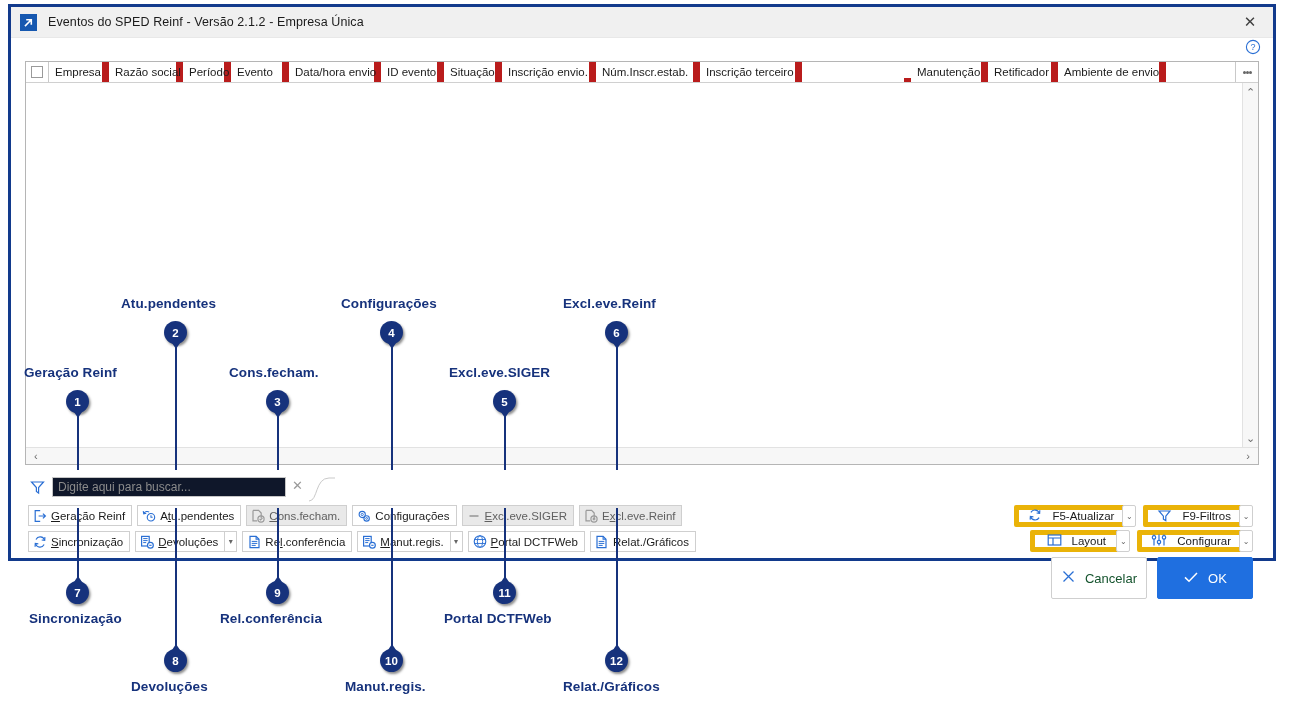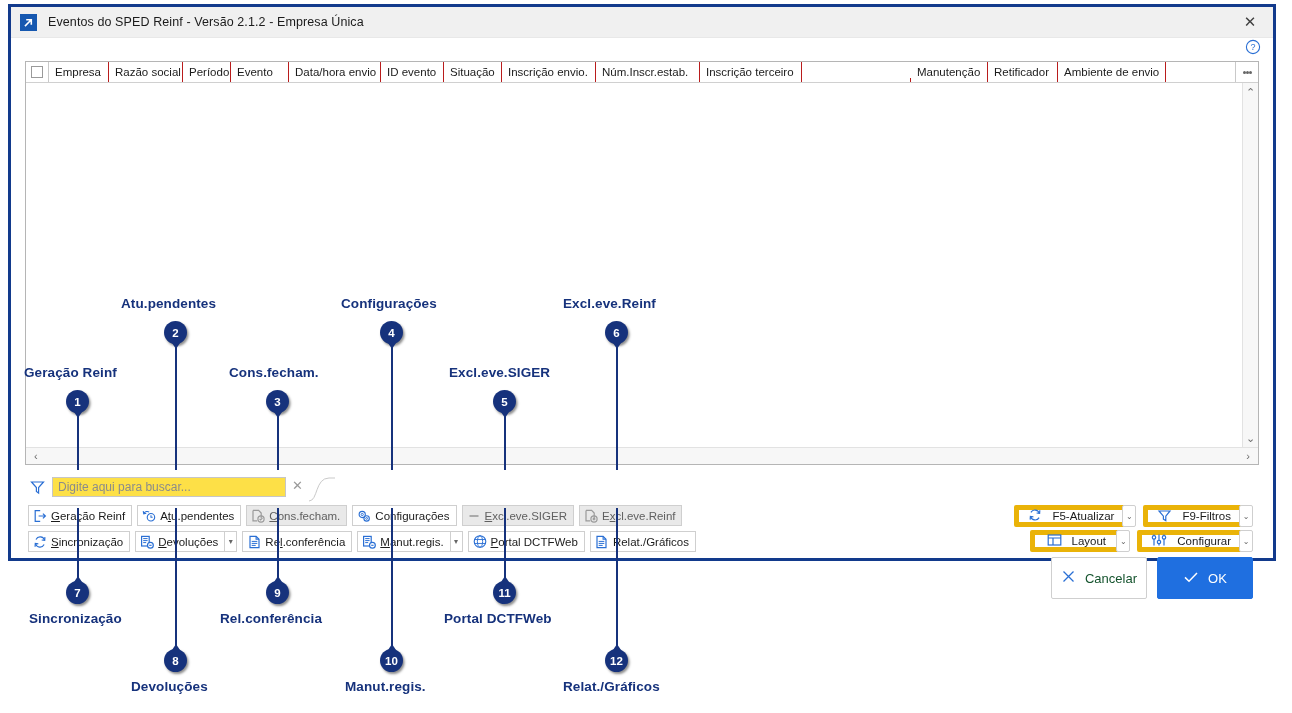--- a/index.html
+++ b/index.html
@@ -43,41 +43,41 @@
   .helprow { height: 23px; position: relative; flex:none; background:#fff; }
   .help-icon { position:absolute; right: 12px; top: 1px; width:16px; height:16px; }
 
   
   .gridwrap { position: relative; flex: 1 1 auto; display:flex; flex-direction:column; min-height:0; }
   .grid-outer { position:absolute; left:14px; top:0; right:14px; bottom:10px; border:1px solid #b5b5b5; background:#fff; display:flex; flex-direction:column; }
   .hdrrow { display:flex; height:21px; background:#fff; border-bottom:1px solid #d0d0d0; flex:none; }
   .hdr-check { width:23px; border-right:1px solid #c9c9c9; display:flex; align-items:center; justify-content:center; flex:none; }
   .hdr-check i { display:block; width:12px; height:12px; border:1px solid #9a9a9a; background:#fff; }
   .hdr-cell {
-    border-right:1px solid #b91c1c; font-size:11.5px; color:#1b1b1b;
+    border-right:7px solid #b91c1c; font-size:11.5px; color:#1b1b1b;
     display:flex; align-items:center; padding:0 6px; white-space:nowrap; flex:none;
     height:100%;
   }
   .hdr-filler { flex:1 1 auto; border-right:1px solid #c9c9c9; }
   .hdr-menu { width:22px; display:flex; align-items:center; justify-content:center; color:#555; font-size:12px; flex:none; letter-spacing:0; }
   .hdr-menu b { display:block; width:3px; height:3px; border-radius:50%; background:#666; margin:1.5px 0; }
 
   .gridbody { flex:1 1 auto; display:flex; min-height:0; }
   .gridcanvas { flex:1 1 auto; background:#fff; }
   .vscroll { width:16px; background:#f7f7f7; border-left:1px solid #e2e2e2; display:flex; flex-direction:column; justify-content:space-between; align-items:center; flex:none; }
   .vscroll .arw { font-size:11px; color:#6d6d6d; line-height:14px; padding:2px 0; }
   .hscroll { height:17px; background:#f7f7f7; border-top:1px solid #e2e2e2; display:flex; justify-content:space-between; align-items:center; flex:none; }
   .hscroll .arw { font-size:11px; color:#6d6d6d; padding:0 8px; }
 
   
   .searchbar { height: 27px; position:relative; flex:none; background:#fff; }
   .sb-funnel { position:absolute; left:18px; top:4px; }
   .sb-input {
     position:absolute; left:41px; top:2px; width:234px; height:20px;
-    border:1px solid #c6c6c6; background:#fde047;
+    border:1px solid #c6c6c6; background:#0f172a;
     font-size:12px; color:#7b7b7b; font-family:"Liberation Sans", sans-serif;
     padding:0 5px; outline:none;
   }
   .sb-input::placeholder { color:#8b8b8b; }
   .sb-x { position:absolute; left:281px; top:3px; color:#9a9a9a; font-size:13px; }
   .sb-tab { position:absolute; left:298px; top:1px; width:26px; height:26px; }
 
   
   .toolbar { position:relative; flex:none; height: 56px; background:#fff; padding-left:17px; padding-top:3px; }
   .trow { display:flex; align-items:flex-start; height:24px; margin-bottom:2px; }

